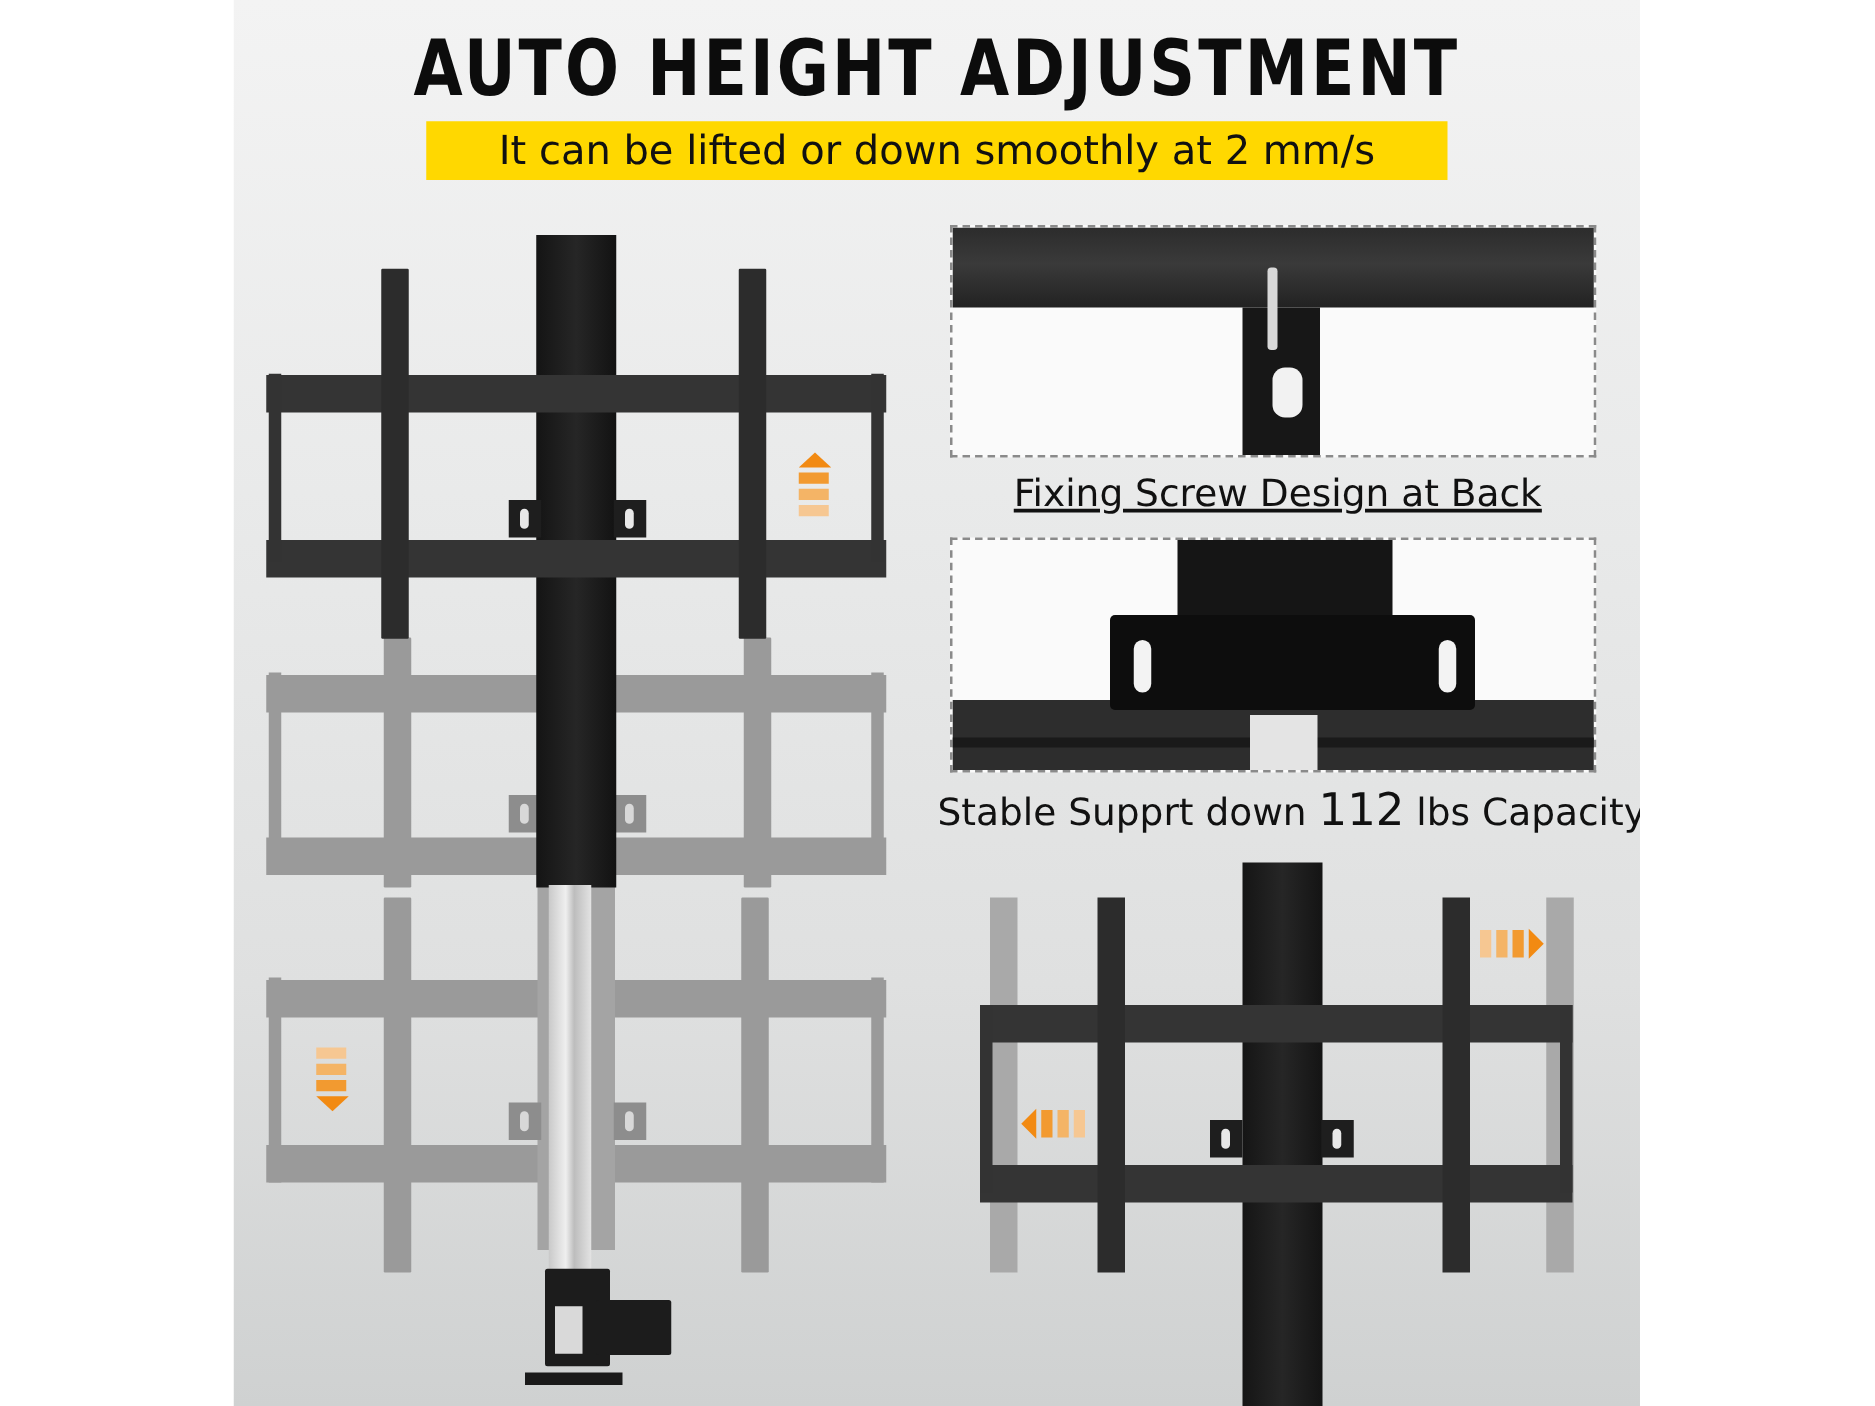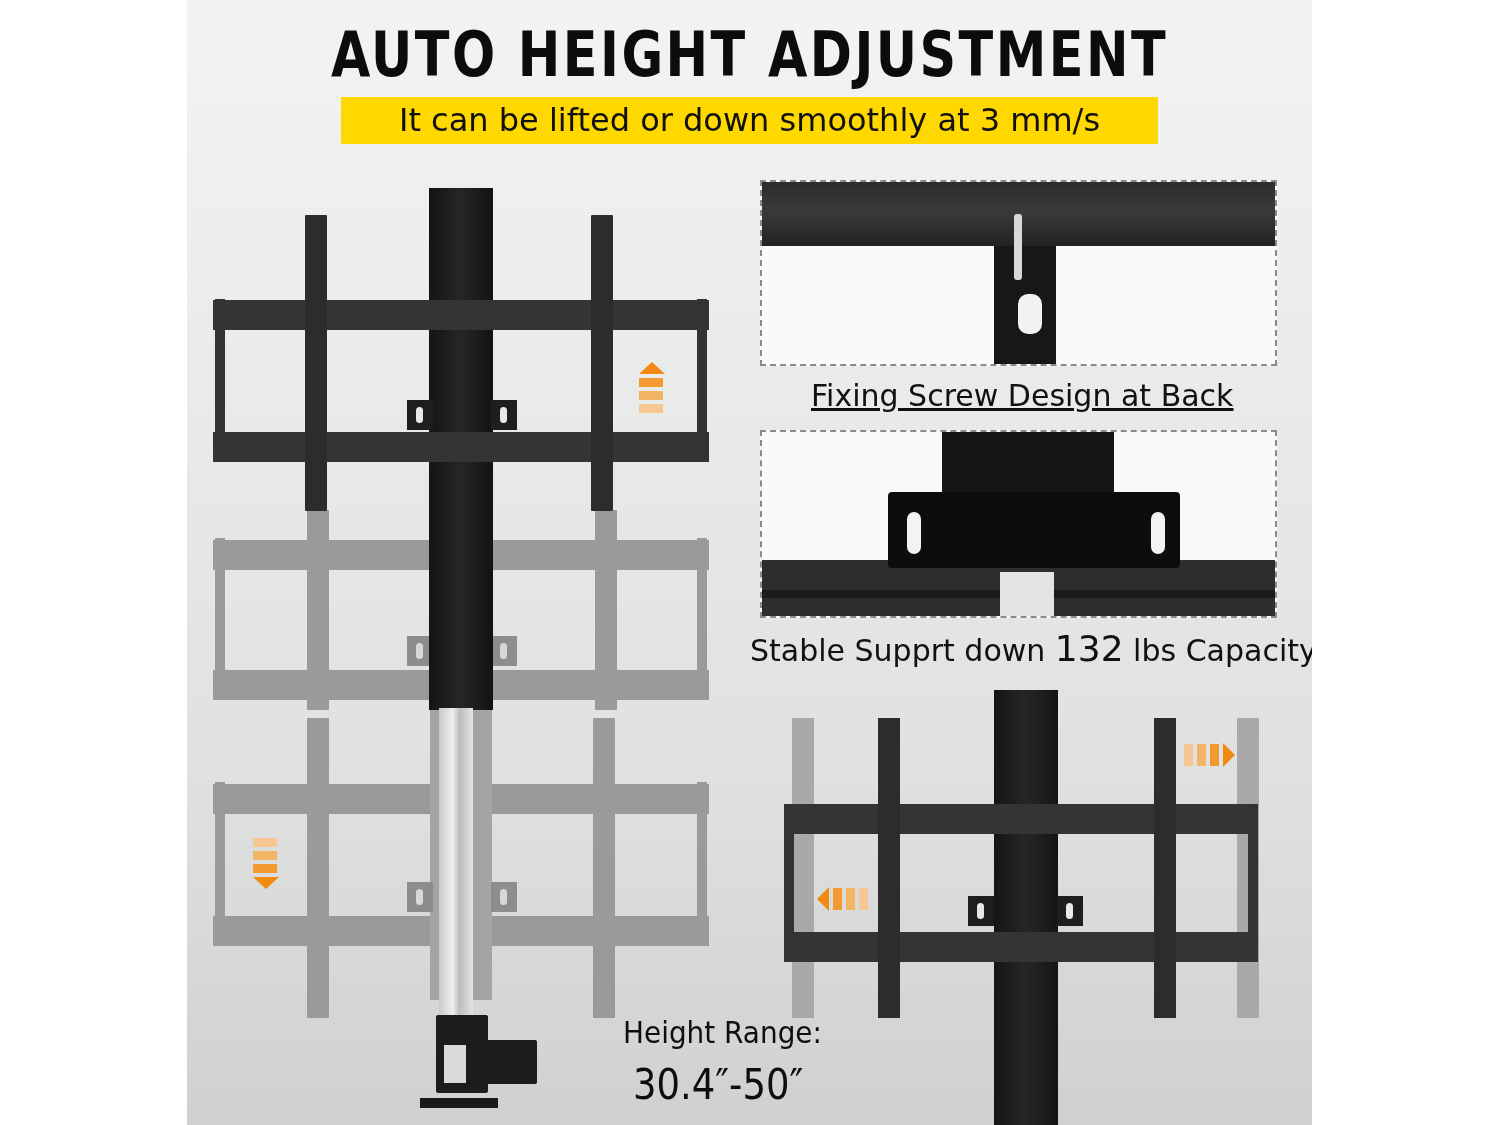--- a/index.html
+++ b/index.html
@@ -63,21 +63,21 @@
   .arrow-h .seg { width: 9px; height: 22px; }
   .tri-right { width: 0; height: 0; border-top: 12px solid transparent; border-bottom: 12px solid transparent; border-left: 12px solid #f28a12; }
   .tri-left { width: 0; height: 0; border-top: 12px solid transparent; border-bottom: 12px solid transparent; border-right: 12px solid #f28a12; }
 </style>
 </head>
 <body>
 
 <div class="canvas">
 
   <div class="title">AUTO HEIGHT ADJUSTMENT</div>
-  <div class="banner">It can be lifted or down smoothly at 3 mm/s</div>
+  <div class="banner">It can be lifted or down smoothly at 2 mm/s</div>
 
   <div class="lift">
 
     <div class="frame ghost" style="left:26px; top:718px; width:500px; height:280px;">
       <div class="hbar" style="left:0; top:66px; width:496px;"></div>
       <div class="hbar" style="left:0; top:198px; width:496px;"></div>
       <div class="side" style="left:2px; top:64px; height:164px;"></div>
       <div class="side" style="left:484px; top:64px; height:164px;"></div>
       <div class="vbar" style="left:94px; top:0; height:300px;"></div>
       <div class="vbar" style="left:380px; top:0; height:300px;"></div>
@@ -146,21 +146,21 @@
   <div class="inset" style="left:573px; top:430px; width:517px; height:188px;">
     <div style="position:absolute; left:180px; top:0; width:172px; height:186px; background:#151515;"></div>
     <div style="position:absolute; left:0; top:128px; width:520px; height:58px; background:#2d2d2d;"></div>
     <div style="position:absolute; left:0; top:158px; width:520px; height:8px; background:#1a1a1a;"></div>
     <div style="position:absolute; left:238px; top:140px; width:54px; height:50px; background:#e4e4e4;"></div>
     <div style="position:absolute; left:126px; top:60px; width:292px; height:76px; background:#0d0d0d; border-radius:4px;"></div>
     <div style="position:absolute; left:145px; top:80px; width:14px; height:42px; background:#f3f3f3; border-radius:7px;"></div>
     <div style="position:absolute; left:389px; top:80px; width:14px; height:42px; background:#f3f3f3; border-radius:7px;"></div>
   </div>
   <div class="caption" style="left:563px; top:628px; font-size:30px;">
-    <span>Stable Supprt down </span><span style="font-size:36px;">132</span><span> lbs Capacity</span>
+    <span>Stable Supprt down </span><span style="font-size:36px;">112</span><span> lbs Capacity</span>
   </div>
 
   <div style="position:absolute; left:595px; top:686px; width:490px; height:439px;">
 
     <div style="position:absolute; left:10px; top:32px; width:22px; height:300px; background:#a9a9a9;"></div>
     <div style="position:absolute; left:455px; top:32px; width:22px; height:300px; background:#a9a9a9;"></div>
 
     <div style="position:absolute; left:212px; top:4px; width:64px; height:435px; background:linear-gradient(90deg,#151515,#262626 50%,#141414);"></div>
 
     <div style="position:absolute; left:2px; top:118px; width:474px; height:30px; background:#343434;"></div>
@@ -179,18 +179,14 @@
     <div class="seg" style="background:#f29a30;"></div>
     <div class="tri-right"></div>
   </div>
   <div class="arrow-h" style="left:630px; top:888px;">
     <div class="tri-left"></div>
     <div class="seg" style="background:#f29a30;"></div>
     <div class="seg" style="background:#f4b466;"></div>
     <div class="seg" style="background:#f6c792;"></div>
   </div>
 
-  <div class="spec" style="left:436px; top:1014px;">
-    <span class="k">Height Range:</span>
-    <span class="v" style="margin-left:10px;">30.4″-50″</span>
-  </div>
 
 </div>
 
 </body></html>

